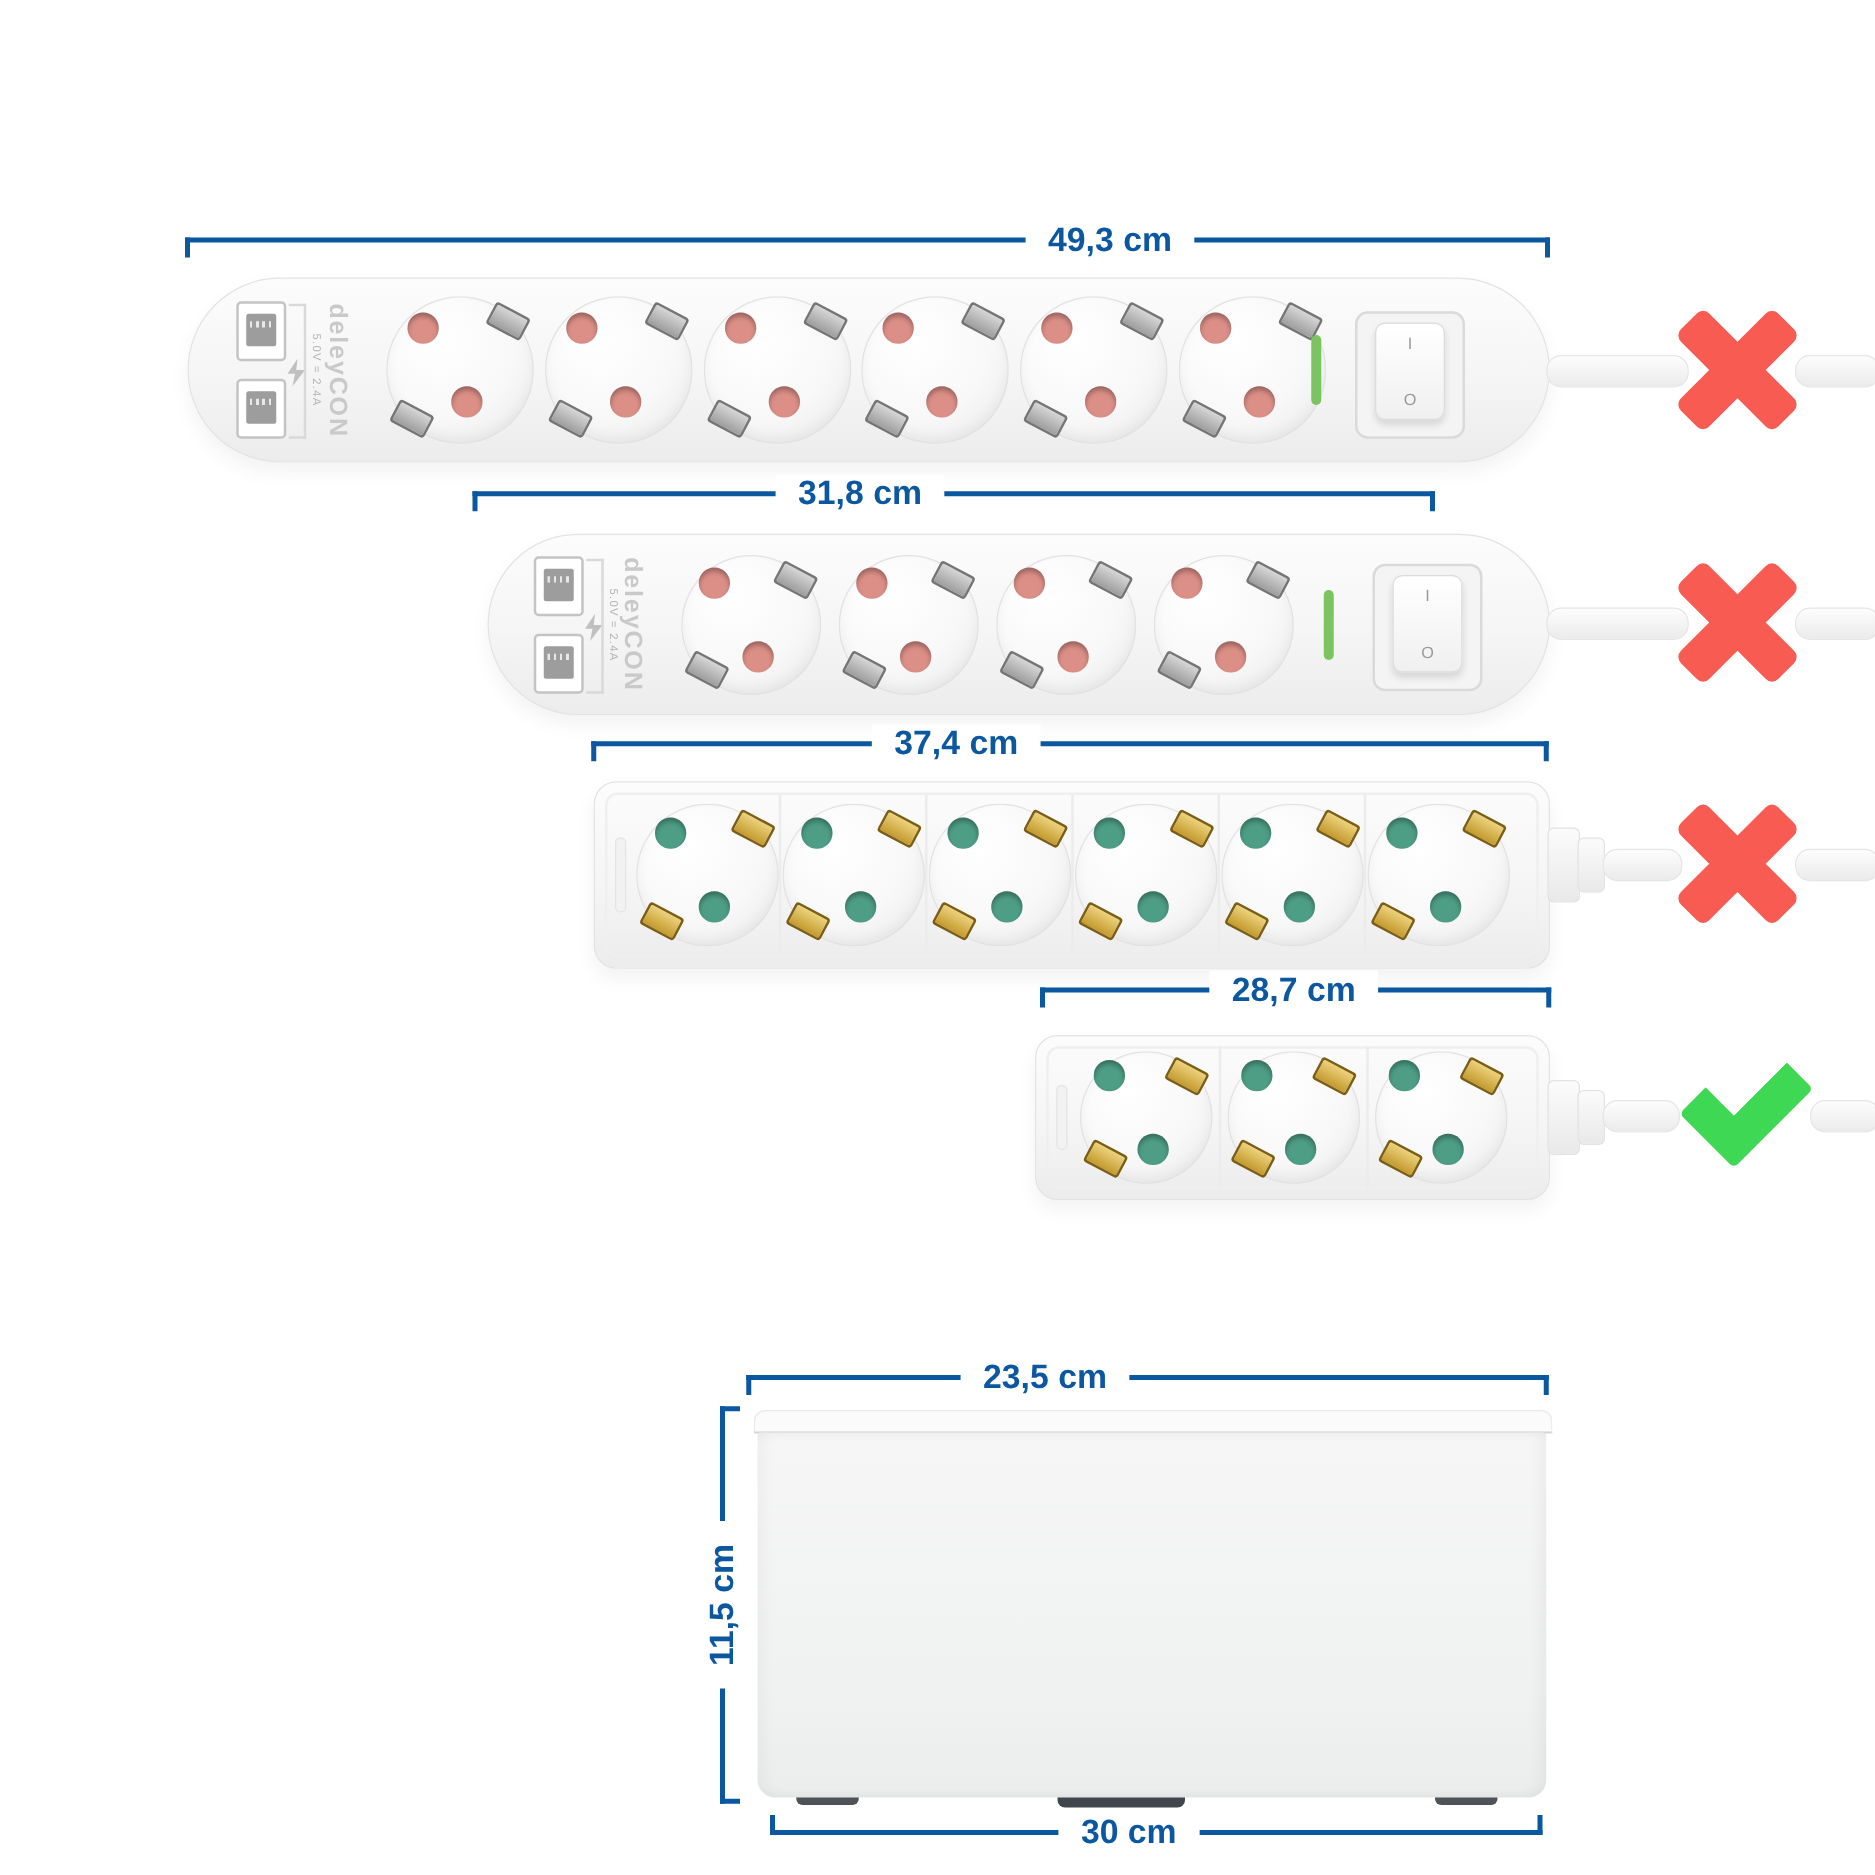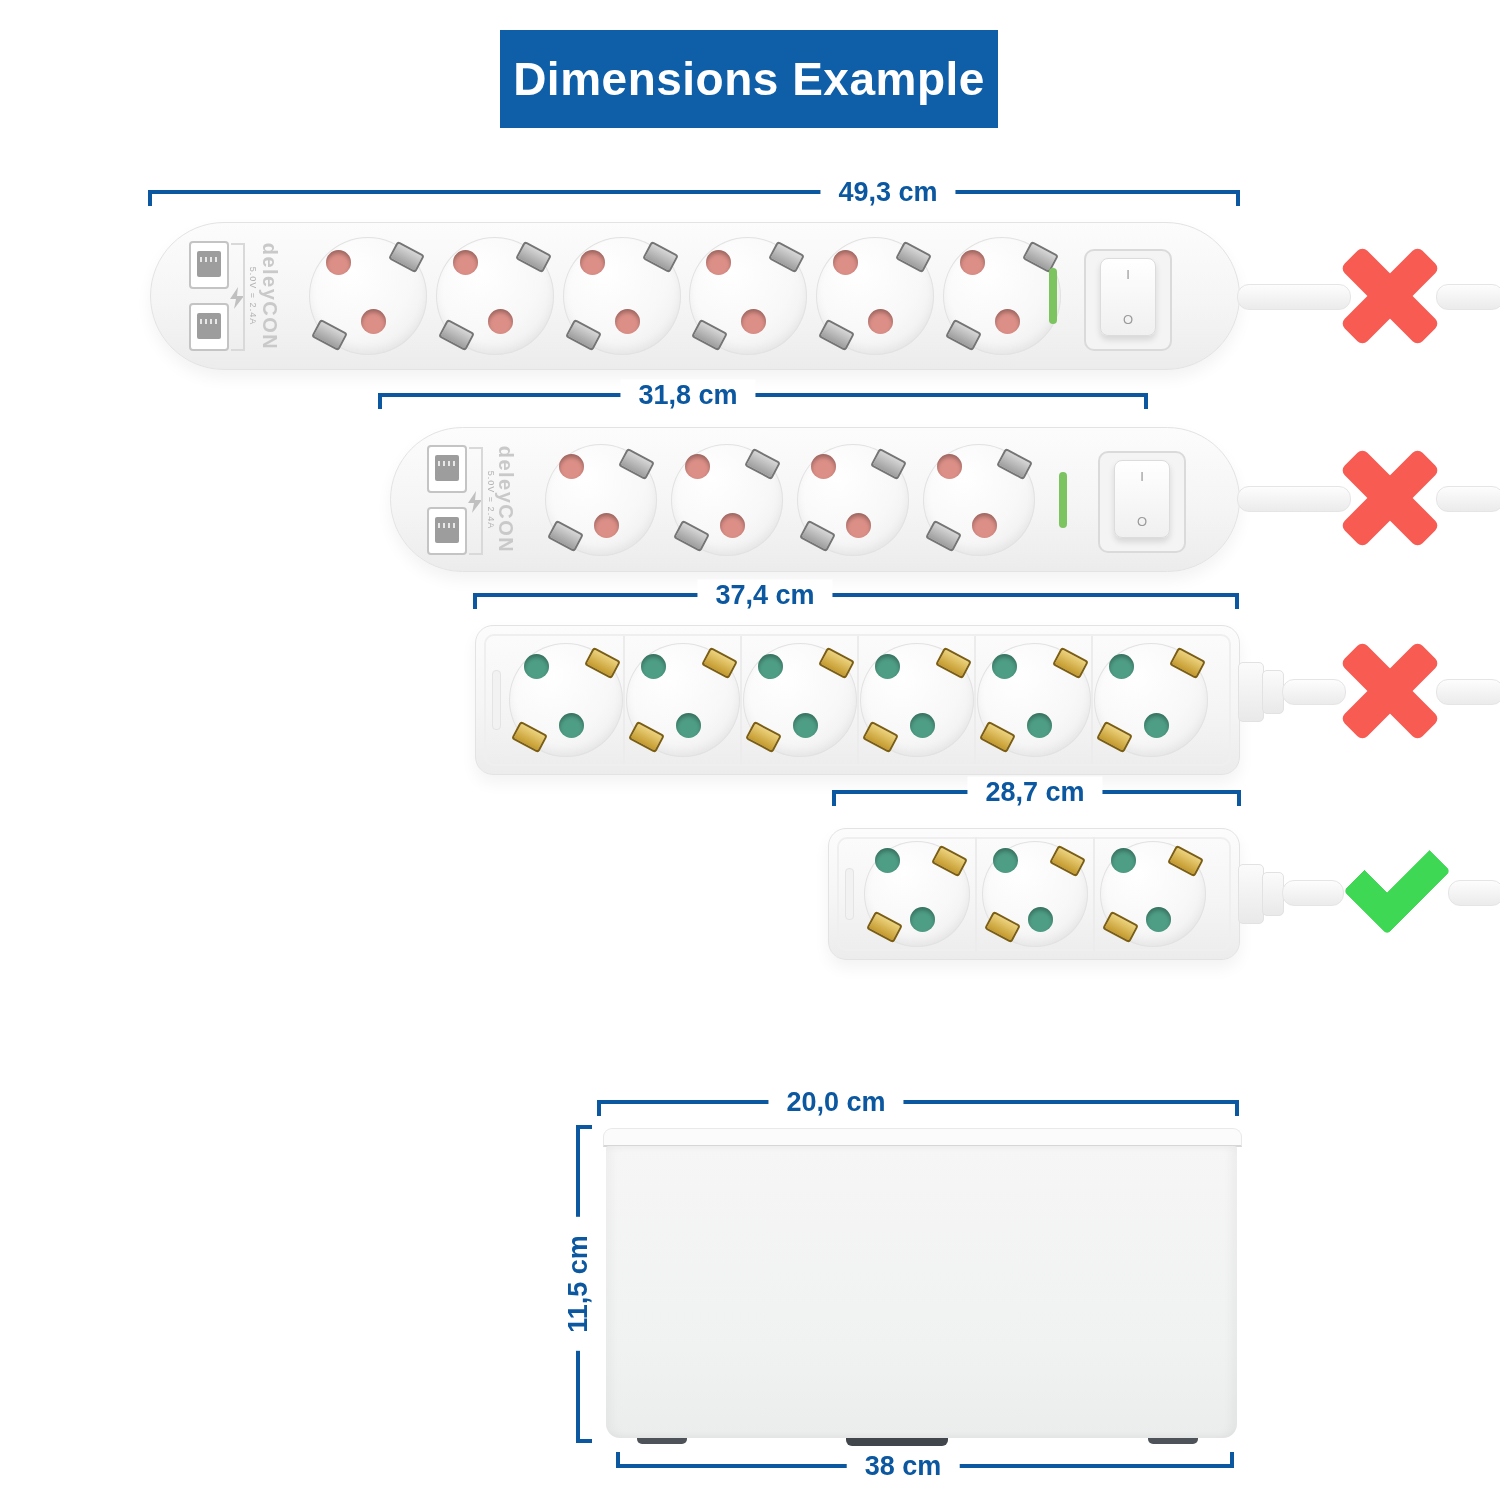--- a/index.html
+++ b/index.html
@@ -105,23 +105,20 @@
            background:linear-gradient(180deg,#f6f6f6 0%,#f1f2f2 70%,#ecEDed 100%);
            background:linear-gradient(180deg,#f6f6f6 0%,#f0f1f1 70%,#ebecec 100%);
            border-radius:3px 3px 14px 14px;box-shadow:inset 6px 0 10px rgba(0,0,0,.03), inset -6px 0 10px rgba(0,0,0,.04);}
   .foot{position:absolute;background:#4e535a;border-radius:0 0 5px 5px;}
 </style>
 </head>
 <body>
 
 <div id="canvas">
 
-  <div class="banner">
-    <span>Dimensions Example</span>
-  </div>
 
   <div class="hdim ticks-down" style="left:148px;top:190px;width:1092px;"></div>
   <span class="dim-label" style="left:888px;top:192px;">49,3 cm</span>
 
   <div class="strip pill" style="left:150px;top:222px;width:1088px;height:146px;">
     <div class="usb-module" style="left:38px;top:16px;width:80px;height:114px;">
       <div class="usb-port" style="left:0;top:2px;"></div>
       <div class="usb-port" style="left:0;top:64px;"></div>
       <svg class="bolt" width="16" height="22" viewBox="0 0 16 22">
         <polygon points="9,0 1,12 7,12 5,22 15,9 8,9" fill="#c0c0c0"></polygon>
@@ -332,27 +329,27 @@
         </div>
       </div>
   </div>
   <div class="conn" style="left:1238px;top:864px;width:24px;height:58px;"></div>
   <div class="conn" style="left:1262px;top:872px;width:20px;height:42px;"></div>
   <div class="cable" style="left:1282px;top:880px;width:60px;"></div>
   <div class="cable" style="left:1448px;top:880px;width:54px;"></div>
   <div class="checkmark" style="left:1352px;top:850px;"></div>
 
   <div class="hdim ticks-down" style="left:597px;top:1100px;width:642px;"></div>
-  <span class="dim-label" style="left:836px;top:1102px;">20,0 cm</span>
+  <span class="dim-label" style="left:836px;top:1102px;">23,5 cm</span>
 
   <div class="vdim" style="left:576px;top:1125px;height:318px;"></div>
   <span class="dim-label vert" style="left:578px;top:1284px;">11,5 cm</span>
 
   <div class="foot" style="left:637px;top:1432px;width:50px;height:12px;"></div>
   <div class="foot" style="left:846px;top:1430px;width:102px;height:16px;background:#41464c;border-radius:0 0 6px 6px;"></div>
   <div class="foot" style="left:1148px;top:1432px;width:50px;height:12px;"></div>
   <div class="box-lid"></div>
   <div class="box-body"></div>
 
   <div class="hdim ticks-up" style="left:616px;top:1464px;width:618px;"></div>
-  <span class="dim-label" style="left:903px;top:1466px;">38 cm</span>
+  <span class="dim-label" style="left:903px;top:1466px;">30 cm</span>
 
 </div>
 
 </body></html>

